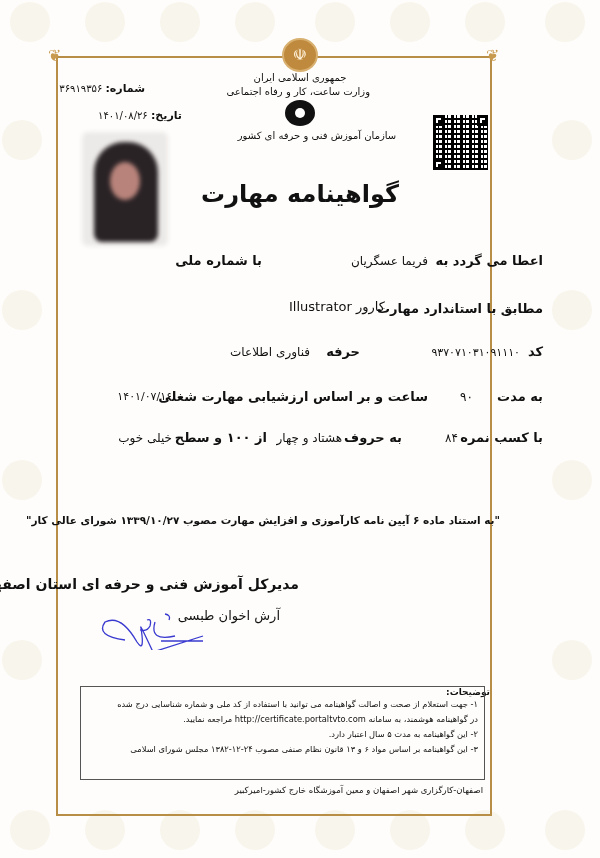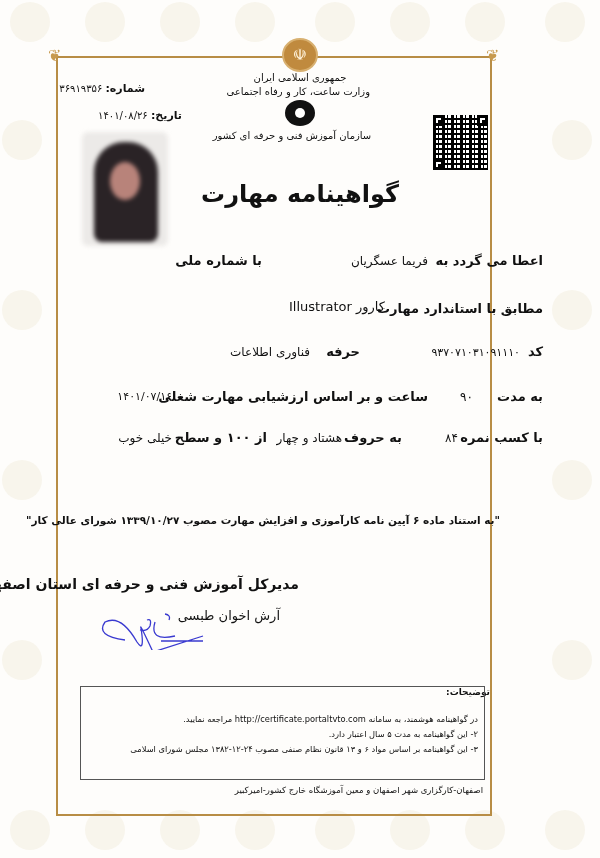--- a/index.html
+++ b/index.html
@@ -60,21 +60,21 @@
 </div>
 
 <div class="frame"></div>
 <span class="corner" style="left:48px;top:48px">❦</span>
 <span class="corner" style="left:486px;top:48px">❦</span>
 <div class="emblem">☫</div>
 
 <div class="abs hdr rtl" style="left:230px;top:72px;width:140px;">جمهوری اسلامی ایران</div>
 <div class="abs hdr rtl" style="left:230px;top:86px;width:140px;">وزارت ساعت، کار و رفاه اجتماعی</div>
 <div class="logo"></div>
-<div class="abs hdr rtl" style="left:212px;top:130px;width:160px;">سازمان آموزش فنی و حرفه ای کشور</div>
+<div class="abs hdr rtl" style="left:237px;top:130px;width:160px;">سازمان آموزش فنی و حرفه ای کشور</div>
 
 <div class="abs rtl" style="right:455px;top:82px;font-size:10px;">
   <span class="lbl" style="font-size:11px">شماره:</span>
   <span>۳۶۹۱۹۳۵۶</span>
 </div>
 <div class="abs rtl" style="right:418px;top:109px;font-size:10px;">
   <span class="lbl" style="font-size:11px">تاریخ:</span>
   <span>۱۴۰۱/۰۸/۲۶</span>
 </div>
 
@@ -118,17 +118,18 @@
 <div class="abs rtl" style="left:95px;top:514px;width:405px;text-align:center;font-size:10.5px;font-weight:bold;">"به استناد ماده ۶ آیین نامه کارآموزی و افزایش مهارت مصوب ۱۳۳۹/۱۰/۲۷ شورای عالی کار"</div>
 
 <div class="abs rtl" style="right:301px;top:576px;font-size:14px;font-weight:bold;">مدیرکل آموزش فنی و حرفه ای استان اصفهان</div>
 <div class="abs rtl" style="right:320px;top:608px;font-size:13px;">آرش اخوان طبسی</div>
 <svg class="sig" width="110" height="40" viewBox="0 0 110 40">
   <path d="M70 4 q6 1 4 6 M52 10 q5 -2 3 6 q-3 6 -10 4 M30 30 q-30 -4 -20 -18 q16 -8 32 20 q8 12 4 -14 q-2 -6 12 24 L108 26 M66 31 L108 31 M60 12 q-6 20 20 14" fill="none" stroke="#3a3ad0" stroke-width="1.3"></path>
 </svg>
 
 <div class="abs rtl" style="right:110px;top:687px;font-size:9px;font-weight:bold;">توضیحات:</div>
 <div class="notes">
+  <div class="note rtl" style="top:12px;">۱- جهت استعلام از صحت و اصالت گواهینامه می توانید با استفاده از کد ملی و شماره شناسایی درج شده</div>
   <div class="note rtl" style="top:27px;">در گواهینامه هوشمند، به سامانه http://certificate.portaltvto.com مراجعه نمایید.</div>
   <div class="note rtl" style="top:42px;">۲- این گواهینامه به مدت ۵ سال اعتبار دارد.</div>
   <div class="note rtl" style="top:57px;">۳- این گواهینامه بر اساس مواد ۶ و ۱۳ قانون نظام صنفی مصوب ۲۴-۱۲-۱۳۸۲ مجلس شورای اسلامی</div>
 </div>
 <div class="abs rtl" style="right:117px;top:785px;font-size:8.5px;">اصفهان-کارگزاری شهر اصفهان و معین آموزشگاه خارج کشور-امیرکبیر</div>
 
 </body></html>

